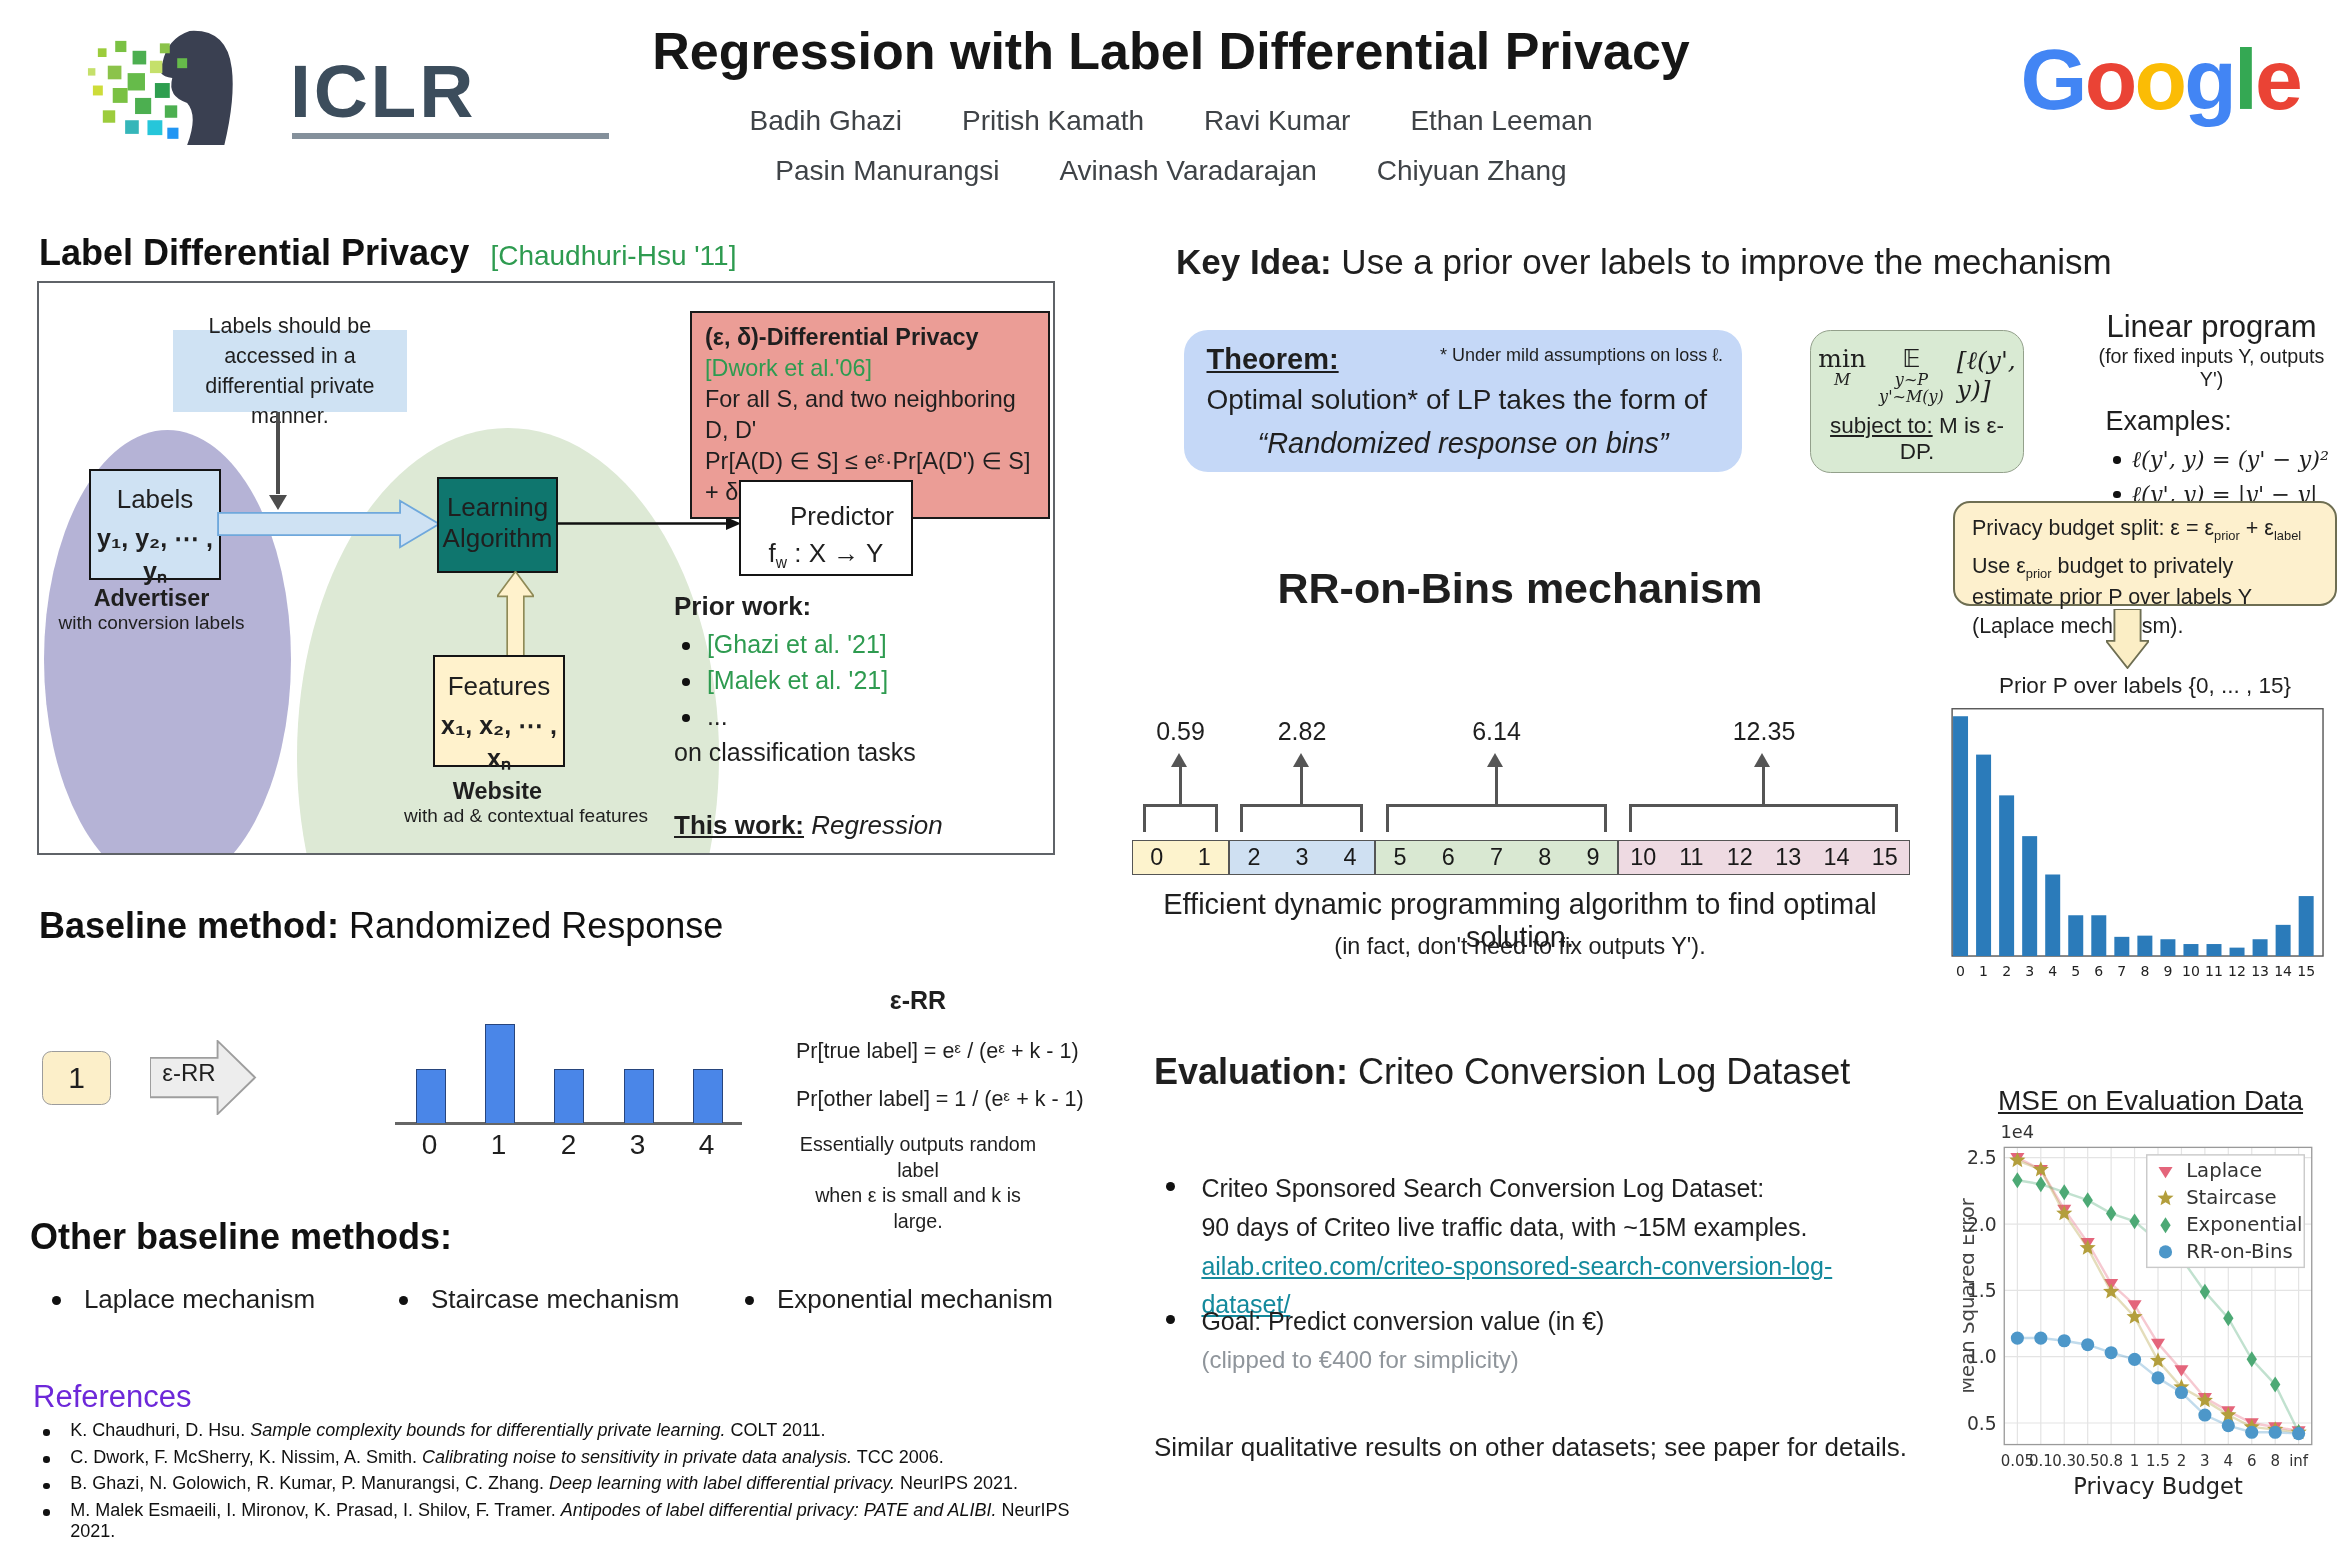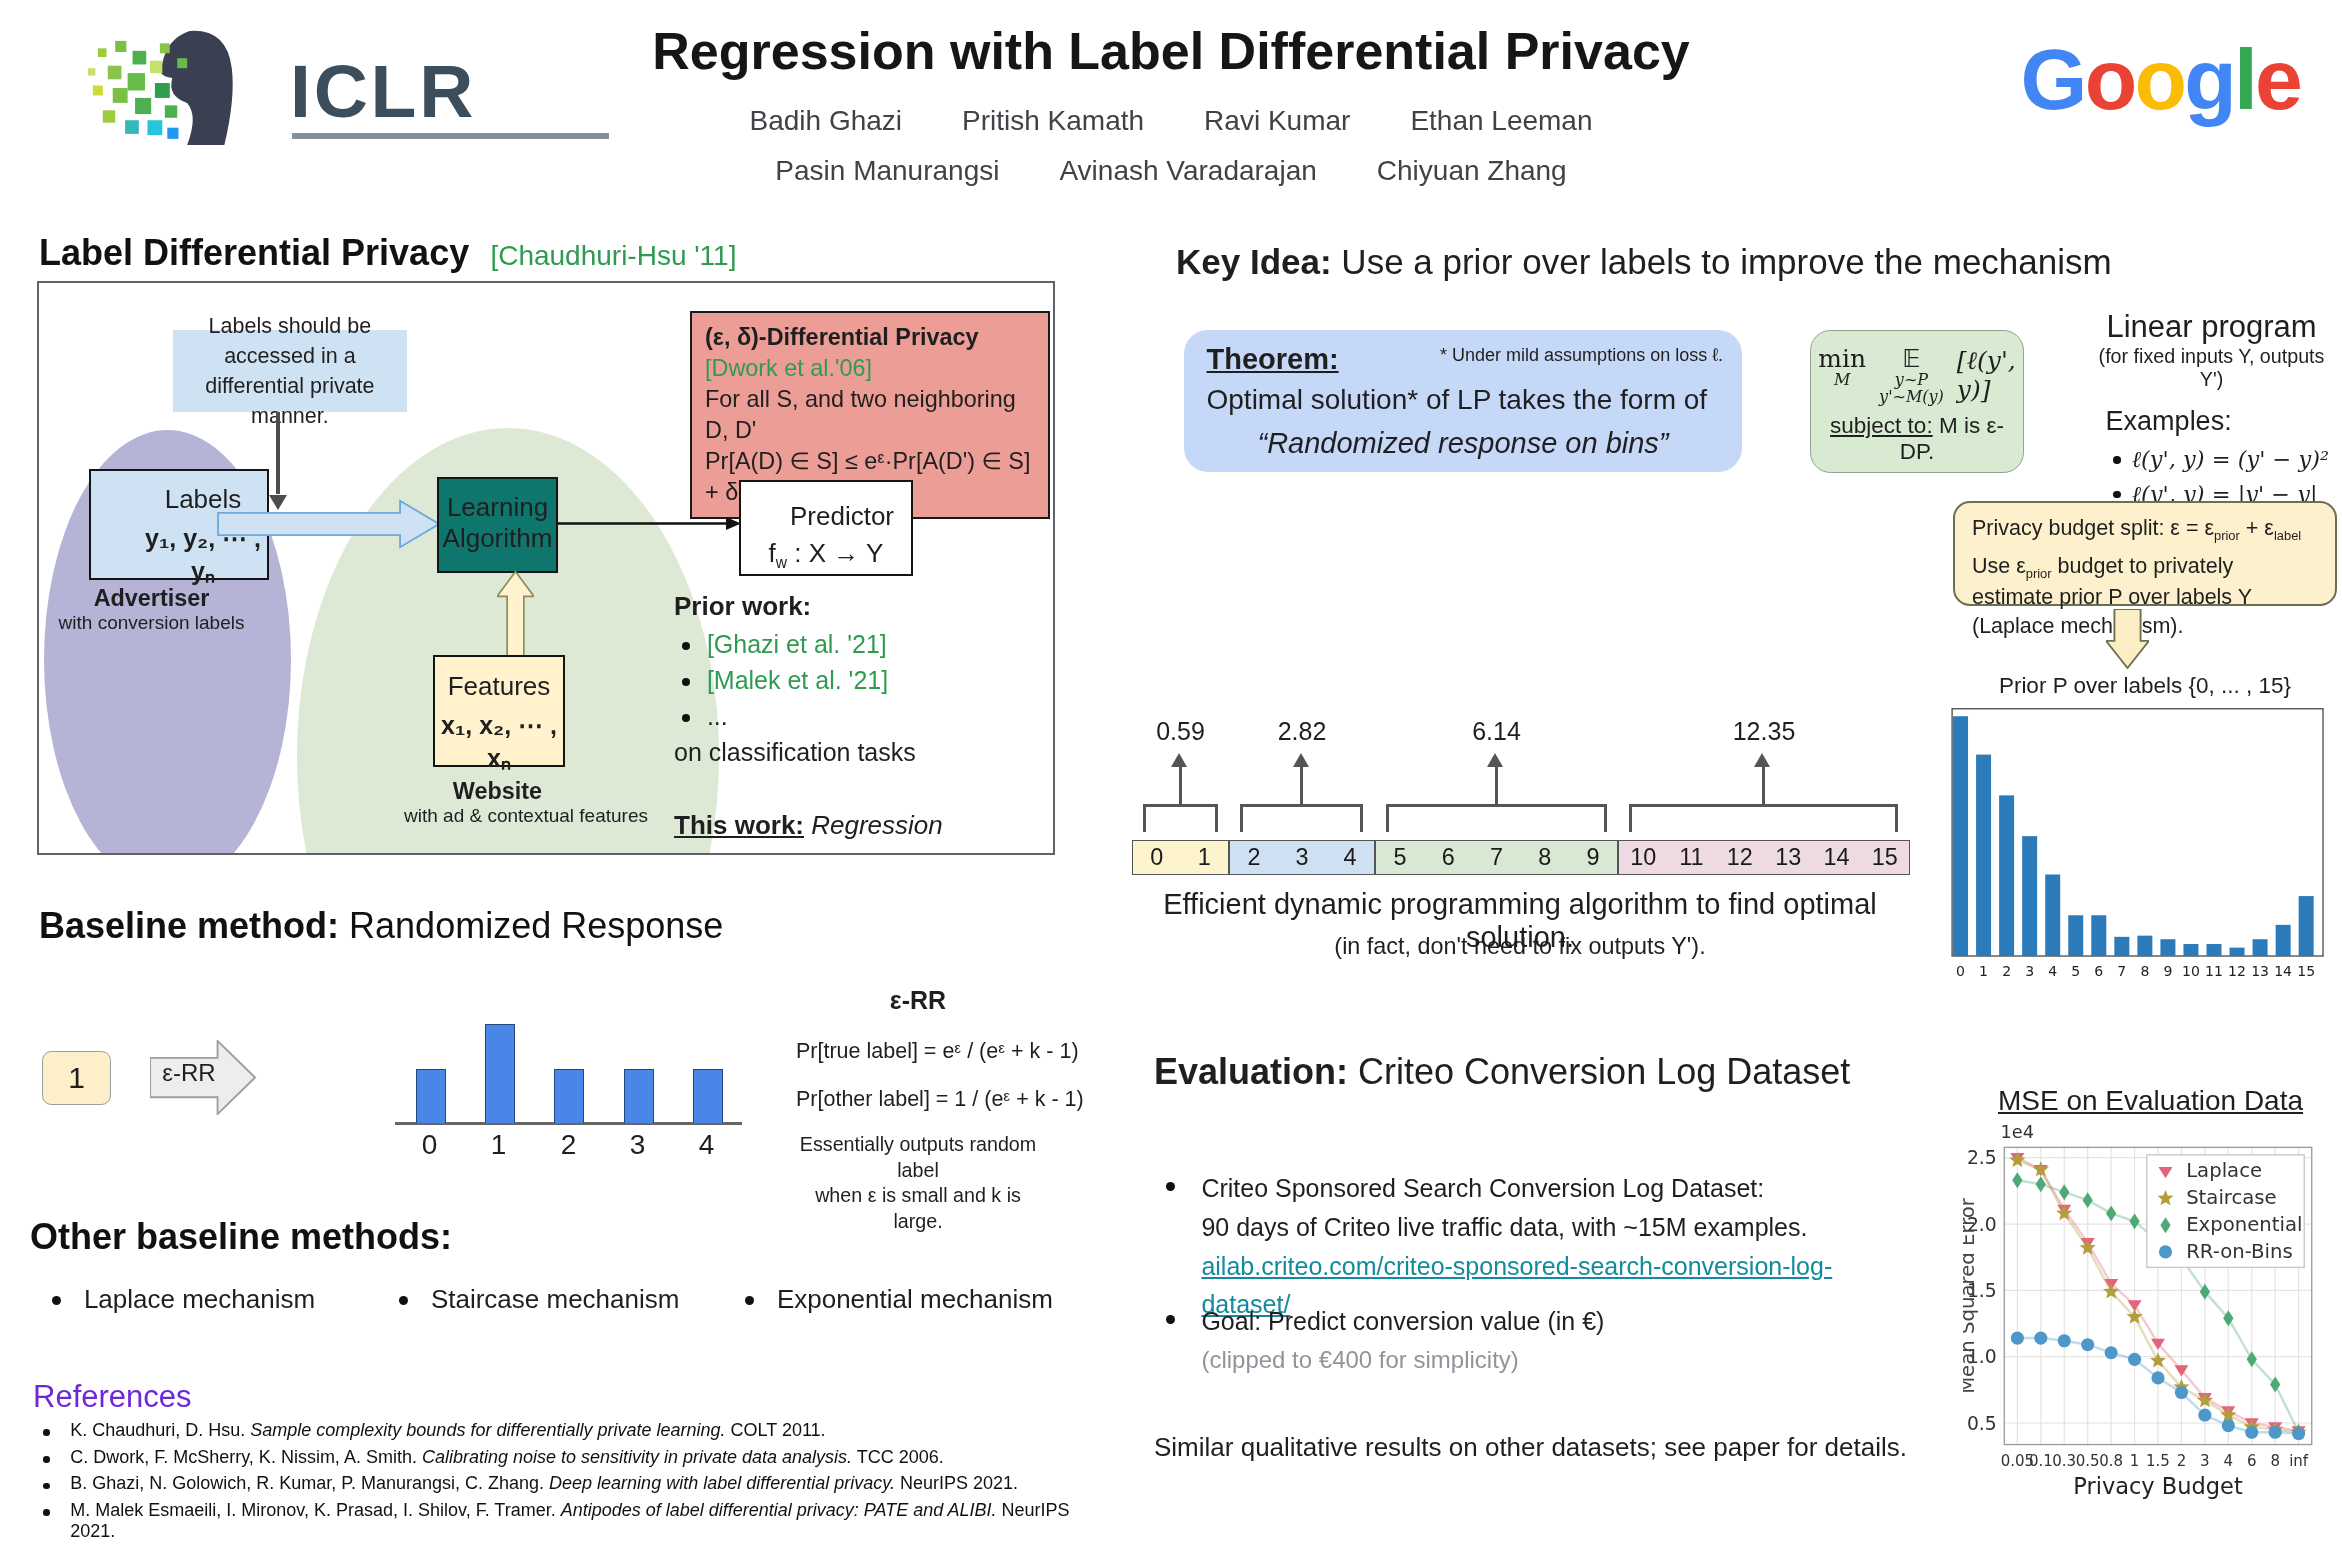--- a/index.html
+++ b/index.html
@@ -109,21 +109,21 @@
 
   <div class="abs" id="ldp-box">
 
     <div class="abs blob" style="left:4.7px;top:147px;width:247px;height:459px;background:#b5b3d6;"></div>
     <div class="abs blob" style="left:258px;top:145px;width:422px;height:656px;background:#dde9d5;"></div>
 
     <div class="abs note-box" style="left:134px;top:47px;width:215px;height:82px;display:flex;align-items:center;justify-content:center;padding:0 9.4px;">Labels should be accessed in a differential private manner.</div>
     <div class="abs" style="left:237px;top:129px;width:3.7px;height:82px;background:#4d4d4d;"></div>
     <div class="abs tri" style="left:230px;top:212px;border-left:9.4px solid transparent;border-right:9.4px solid transparent;border-top:15px solid #4d4d4d;"></div>
 
-    <div class="abs dbox" style="left:50px;top:186px;width:128px;height:107px;background:#cfe2f3;padding-left:48px;">
+    <div class="abs dbox" style="left:50px;top:186px;width:128px;height:107px;background:#cfe2f3;">
       <div class="t1" style="margin-top:13px;">Labels</div>
       <div class="t2" style="margin-top:9.4px;">y₁, y₂, ⋯ , yₙ</div>
     </div>
     <div class="abs ctr" style="left:12px;top:302px;width:201px;">
       <div class="b" style="font-size:23.4px;">Advertiser</div>
       <div style="font-size:19px;">with conversion labels</div>
     </div>
 
     <svg class="abs" style="left:178px;top:215px;width:225px;height:52px;" viewBox="0 0 240 56">
       <polygon points="0,16 196,16 196,3 238,28 196,53 196,40 0,40" fill="#cfe2f3" stroke="#6fa8dc" stroke-width="2"></polygon>
@@ -271,20 +271,21 @@
   </div>
 
   <div class="abs" style="left:2085px;top:309px;width:253px;">
     <div class="ctr" style="font-size:31px;">Linear program</div>
     <div class="ctr" style="font-size:19.7px;">(for fixed inputs Y, outputs Y')</div>
     <div style="font-size:27px;margin:15px 0 0 20.6px;">Examples:</div>
     <div style="margin:9.4px 0 0 28px;"><span class="dot" style="width:7.5px;height:7.5px;margin:0 11.2px 3.7px 0;"></span><span class="serif i" style="font-size:22.5px;">ℓ(y', y) = (y' − y)²</span></div>
     <div style="margin:7.5px 0 0 28px;"><span class="dot" style="width:7.5px;height:7.5px;margin:0 11.2px 3.7px 0;"></span><span class="serif i" style="font-size:22.5px;">ℓ(y', y) = |y' − y|</span></div>
   </div>
 
+  <div class="abs ctr" style="left:1124px;top:564px;width:792px;font-size:43px;font-weight:800;">RR-on-Bins mechanism</div>
   <div class="abs" id="bins-area" style="left:1132px;top:717px;width:778px;height:159px;">
       <div class="bin-group" style="left: 0px; top: 123px; width: 97px; background: rgb(253, 243, 205);">
         <span class="bin-cell">0</span>
         <span class="bin-cell">1</span>
       </div>
       <div class="bracket" style="left: 11.2px; top: 87px; width: 75px;"></div>
       <div class="stem" style="left: 47px; top: 50px; height: 37px;"></div>
       <div class="tri" style="position: absolute; left: 39px; top: 36px; border-left: 8.4px solid transparent; border-right: 8.4px solid transparent; border-bottom: 14px solid rgb(85, 85, 85);"></div>
       <div class="bin-val" style="left: 0px; top: 0px; width: 97px;">0.59</div>
       <div class="bin-group" style="left: 97px; top: 123px; width: 146px; background: rgb(207, 224, 242);">

